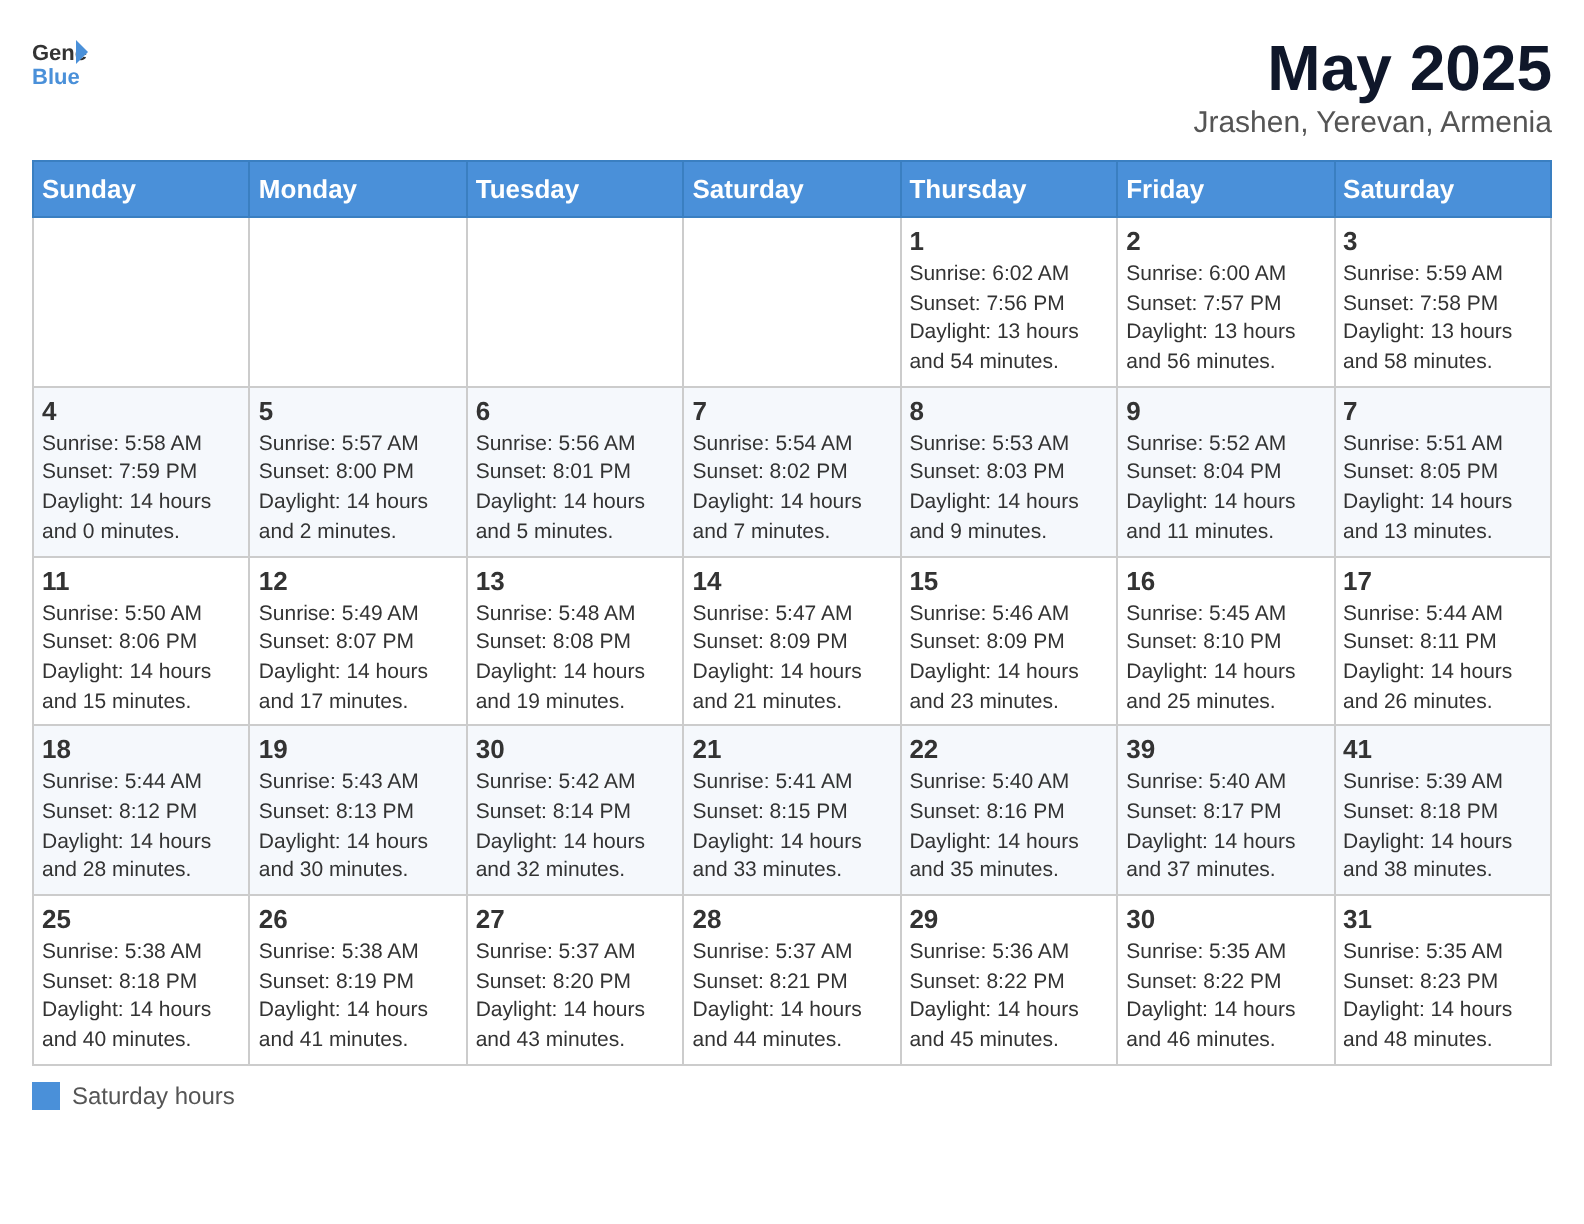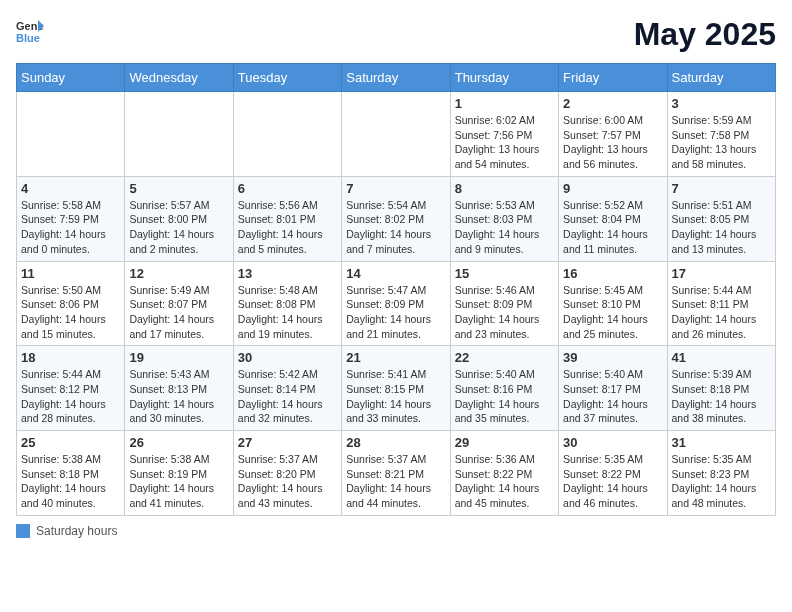--- a/index.html
+++ b/index.html
@@ -41,21 +41,21 @@
       width: 100%;
       border-collapse: collapse;
       font-size: 11px;
     }
     thead th {
       background-color: #4a90d9;
       color: #fff;
       padding: 6px 4px;
       text-align: left;
       font-size: 13px;
-      font-weight: normal;
+      font-weight: bold;
       border: 1px solid #3a7fc1;
     }
     tbody td {
       border: 1px solid #ccc;
       vertical-align: top;
       padding: 4px;
       width: calc(100% / 7);
       min-height: 80px;
       background: #fff;
     }
@@ -98,28 +98,29 @@
 <div class="header-area">
   <div class="logo">
     <svg class="logo-icon" viewBox="0 0 28 28">
       <text x="0" y="14" font-size="11" font-weight="bold" fill="#333">General</text>
       <text x="0" y="26" font-size="11" font-weight="bold" fill="#4a90d9">Blue</text>
       <polygon points="22,4 28,10 22,16" fill="#4a90d9"></polygon>
     </svg>
   </div>
   <div class="title-area">
     <div class="main-title">May 2025</div>
+    <div class="subtitle">Jrashen, Yerevan, Armenia</div>
   </div>
 </div>
 
 <table>
   <thead>
     <tr id="header-row">
         <th>Sunday</th>
-        <th>Wednesday</th>
+        <th>Monday</th>
         <th>Tuesday</th>
         <th>Saturday</th>
         <th>Thursday</th>
         <th>Friday</th>
         <th>Saturday</th>
       </tr>
   </thead>
   <tbody id="calendar-body">
       <tr>
         <td class="empty-cell"></td>

